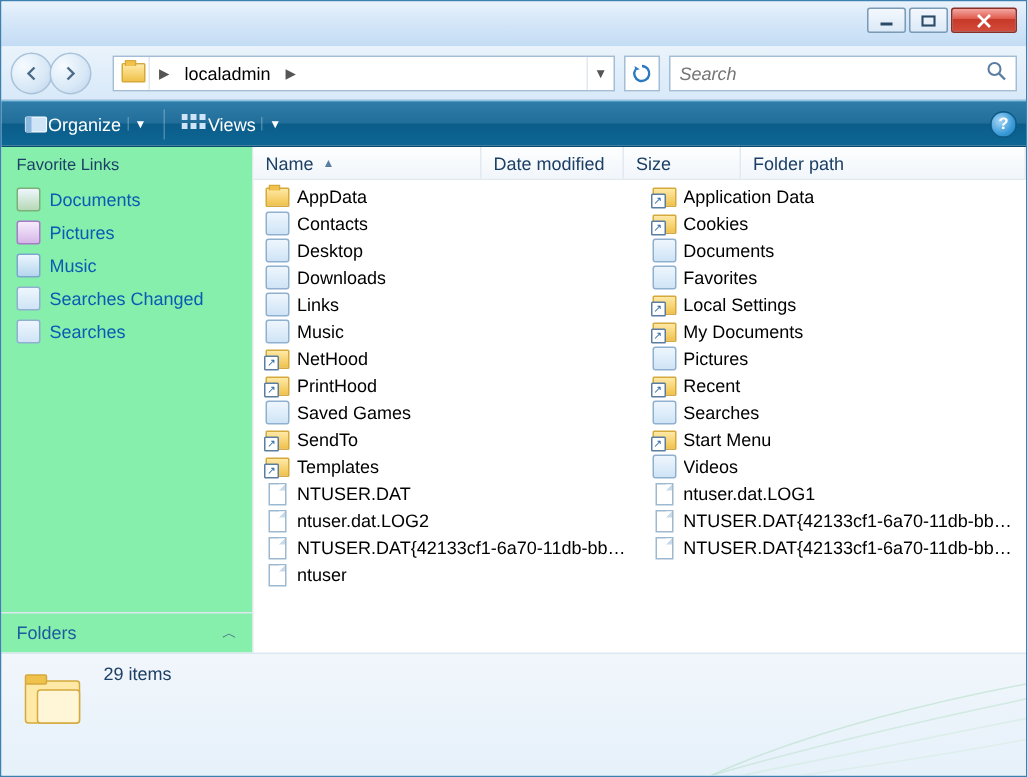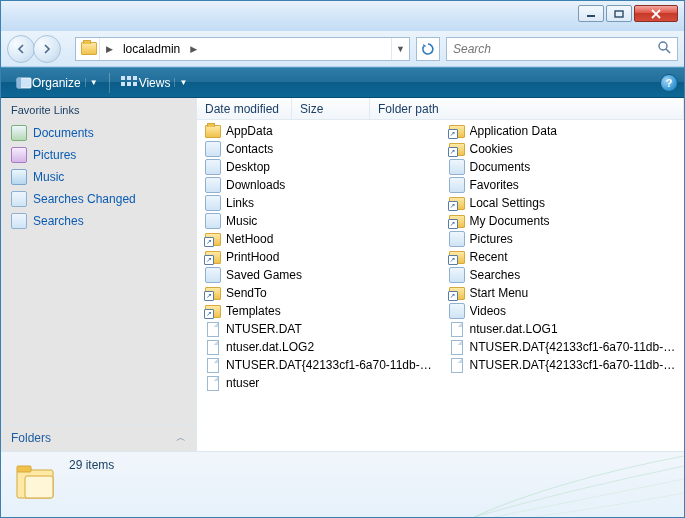--- a/index.html
+++ b/index.html
@@ -28,21 +28,21 @@
 
 
 .toolbar { height:31px; background: linear-gradient(to bottom,#2e7ca7 0%,#206e99 49%,#0b5c89 50%,#0d6794 100%); display:flex; align-items:center; padding:0 6px; color:#fff; border-top:1px solid #4a9ac4; border-bottom:1px solid #064c72;}
 .tb-item { display:flex; align-items:center; gap:0; padding:4px 8px; border:1px solid transparent; border-radius:2px;}
 .tb-split { width:1px; height:20px; background: rgba(255,255,255,0.25); margin:0 2px;}
 .tb-drop { font-size:8px; padding-left:4px; border-left:1px solid rgba(255,255,255,0.25); margin-left:4px;}
 .help-btn { margin-left:auto; width:18px; height:18px; border-radius:50%; background: radial-gradient(circle at 35% 35%,#a6d6f6,#3a9bd8 60%,#1f7bb6); color:#fff; display:flex; align-items:center; justify-content:center; font-weight:bold; font-size:11px; border:1px solid #0c5a85;}
 
 
 .content { flex:1; display:flex; min-height:0; }
-.sidebar { width:196px; background:#e5e5e5; display:flex; flex-direction:column; border-right:1px solid #e0e8ef;}
+.sidebar { width:168px; background:#86efac; display:flex; flex-direction:column; border-right:1px solid #e0e8ef;}
 .sb-header { padding:6px 10px 4px; color:#1c3f66; font-size:11px;}
 .sb-list { flex:1; padding:2px 6px;}
 .sb-item { display:flex; align-items:center; gap:6px; padding:3px 4px; color:#0a5bb3; cursor:pointer; border-radius:2px;}
 .sb-folders { border-top:1px solid #dfe7ee; padding:6px 10px; color:#1c5b9e; display:flex; align-items:center; justify-content:space-between;}
 .sb-folders .chev { font-size:10px; color:#4a6a88;}
 
 
 .filepane { flex:1; display:flex; flex-direction:column; background:#fff; min-width:0;}
 .headers { height:22px; display:flex; border-bottom:1px solid #e2e9f0; background: linear-gradient(to bottom,#fdfefe,#f1f6fb);}
 .headers .col { border-right:1px solid #e2e9f0; padding:3px 8px; color:#1c3f66; font-size:12px; display:flex; align-items:center; gap:6px;}
@@ -51,21 +51,21 @@
 .col-size { width:78px;}
 .col-path { flex:1;}
 .sort-arrow { font-size:8px; color:#5b7da1;}
 .files { flex:1; display:flex; padding:2px 0; overflow:hidden;}
 .file-col { width:50%;text-align:right; }
 .file-item { display:flex; align-items:center; gap:5px; padding:1px 8px; color:#000; cursor:pointer; white-space:nowrap; overflow:hidden;}
 .fi-icon { width:16px; height:16px; flex-shrink:0; display:flex; align-items:center; justify-content:center;}
 .fi-label { overflow:hidden; text-overflow:ellipsis;}
 
 
-.statusbar { height:66px; background: linear-gradient(to bottom,#f1f6fb,#e6f1fa); border-top:1px solid #dce7f1; display:flex; align-items:flex-start; padding:6px 10px; color:#1c3f66; position:relative;}
+.statusbar { height:82px; background: linear-gradient(to bottom,#f1f6fb,#e6f1fa); border-top:1px solid #dce7f1; display:flex; align-items:flex-start; padding:6px 10px; color:#1c3f66; position:relative;}
 .status-icon { width:48px; height:48px; margin-right:10px; display:flex; align-items:center; justify-content:center;}
 .status-swoosh { position:absolute; right:0; bottom:0; width:210px; height:66px; pointer-events:none;}
 
 
 .ico-folder { width:16px; height:13px; background:linear-gradient(to bottom,#ffe9a6,#f0c24b); border:1px solid #d5a93c; border-radius:1px; position:relative;}
 .ico-folder::before { content:""; position:absolute; top:-3px; left:1px; width:6px; height:3px; background:#f0c24b; border:1px solid #d5a93c; border-bottom:none; border-radius:1px 1px 0 0;}
 .ico-file { width:12px; height:15px; background:#fff; border:1px solid #9db9d2; position:relative;}
 .ico-file::before { content:""; position:absolute; top:0; right:0; width:4px; height:4px; background:linear-gradient(135deg,#fff 49%,#c9dbeb 50%);}
 .ico-folder-sc { width:16px; height:13px; background:linear-gradient(to bottom,#ffe9a6,#f0c24b); border:1px solid #d5a93c; border-radius:1px; position:relative;}
 .ico-folder-sc::after { content:""; position:absolute; bottom:-2px; left:-2px; width:8px; height:8px; border:1px solid #5b7da1; background:#fff; border-radius:1px; }
@@ -197,20 +197,24 @@
           </div>
         </div>
       <div class="sb-folders">
         <span>Folders</span>
         <span class="chev">︿</span>
       </div>
     </div>
 
     <div class="filepane">
       <div class="headers">
+        <div class="col col-name">
+          <span>Name</span>
+          <span class="sort-arrow">▲</span>
+        </div>
         <div class="col col-date">
             <span>Date modified</span>
           </div>
         <div class="col col-size">
             <span>Size</span>
           </div>
         <div class="col col-path">
             <span>Folder path</span>
           </div>
       </div>

